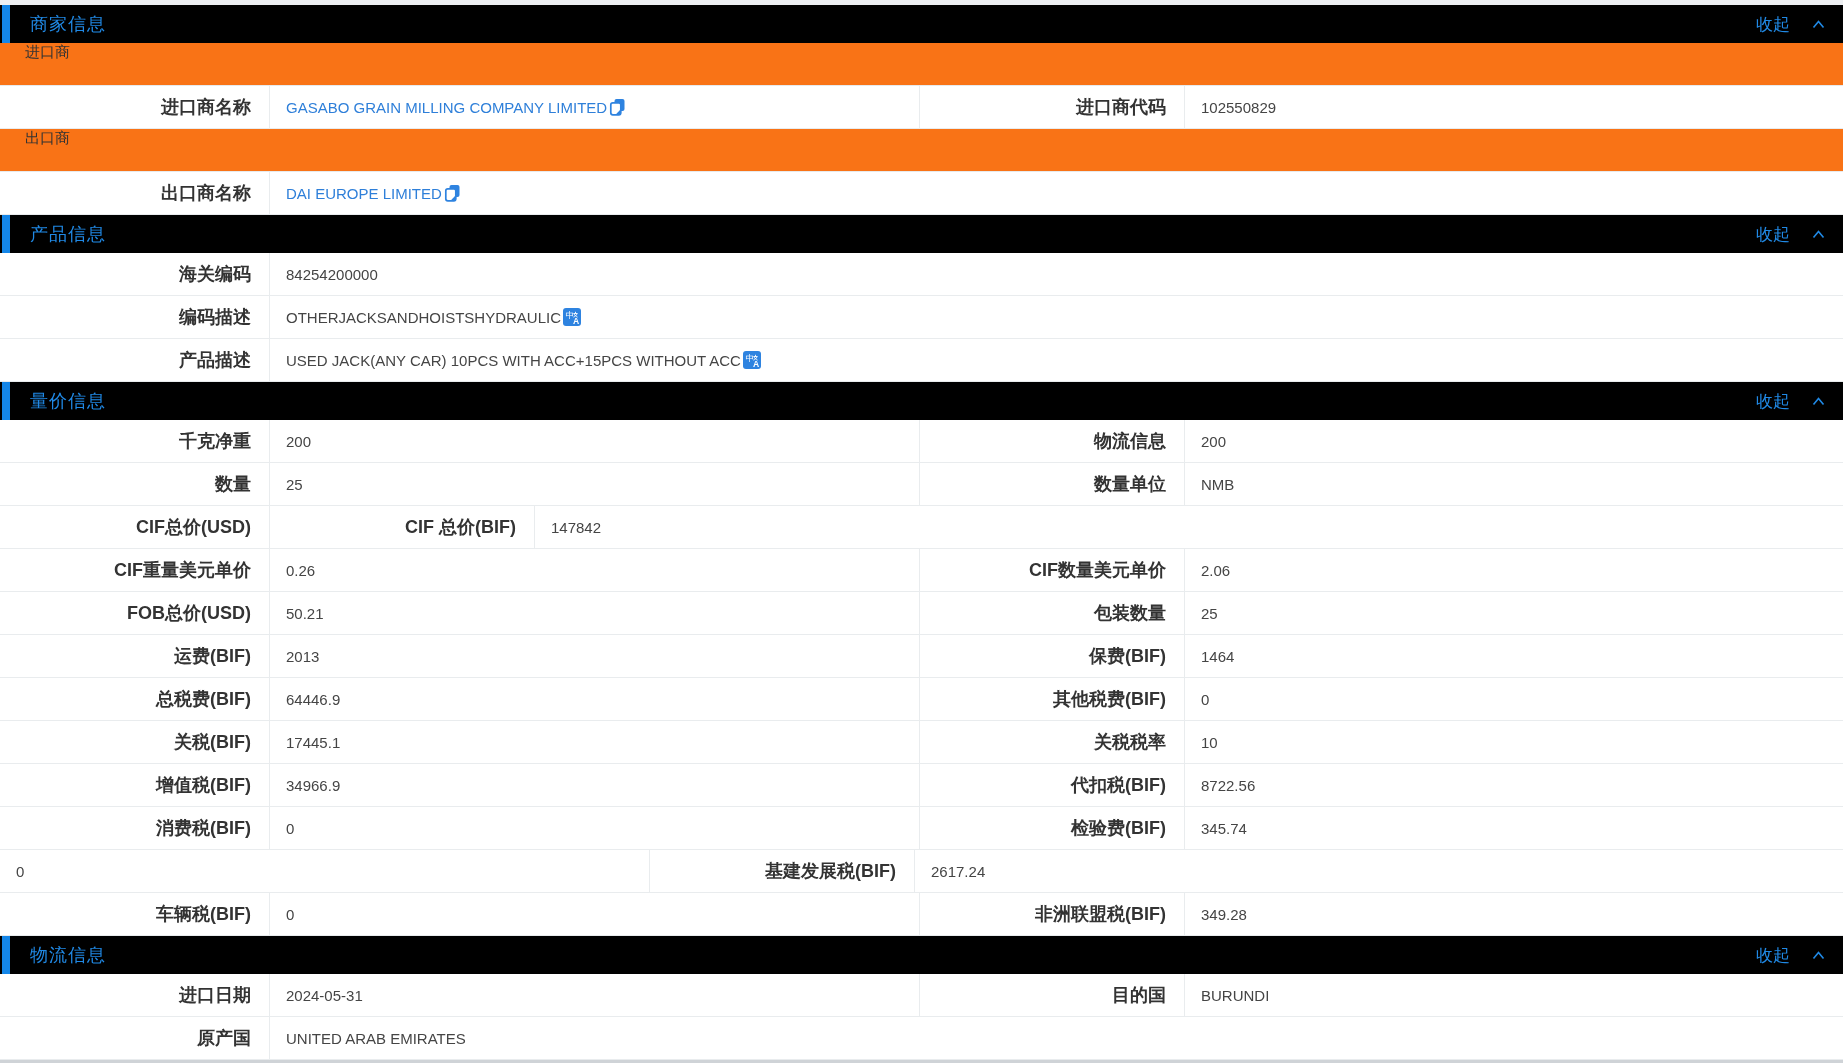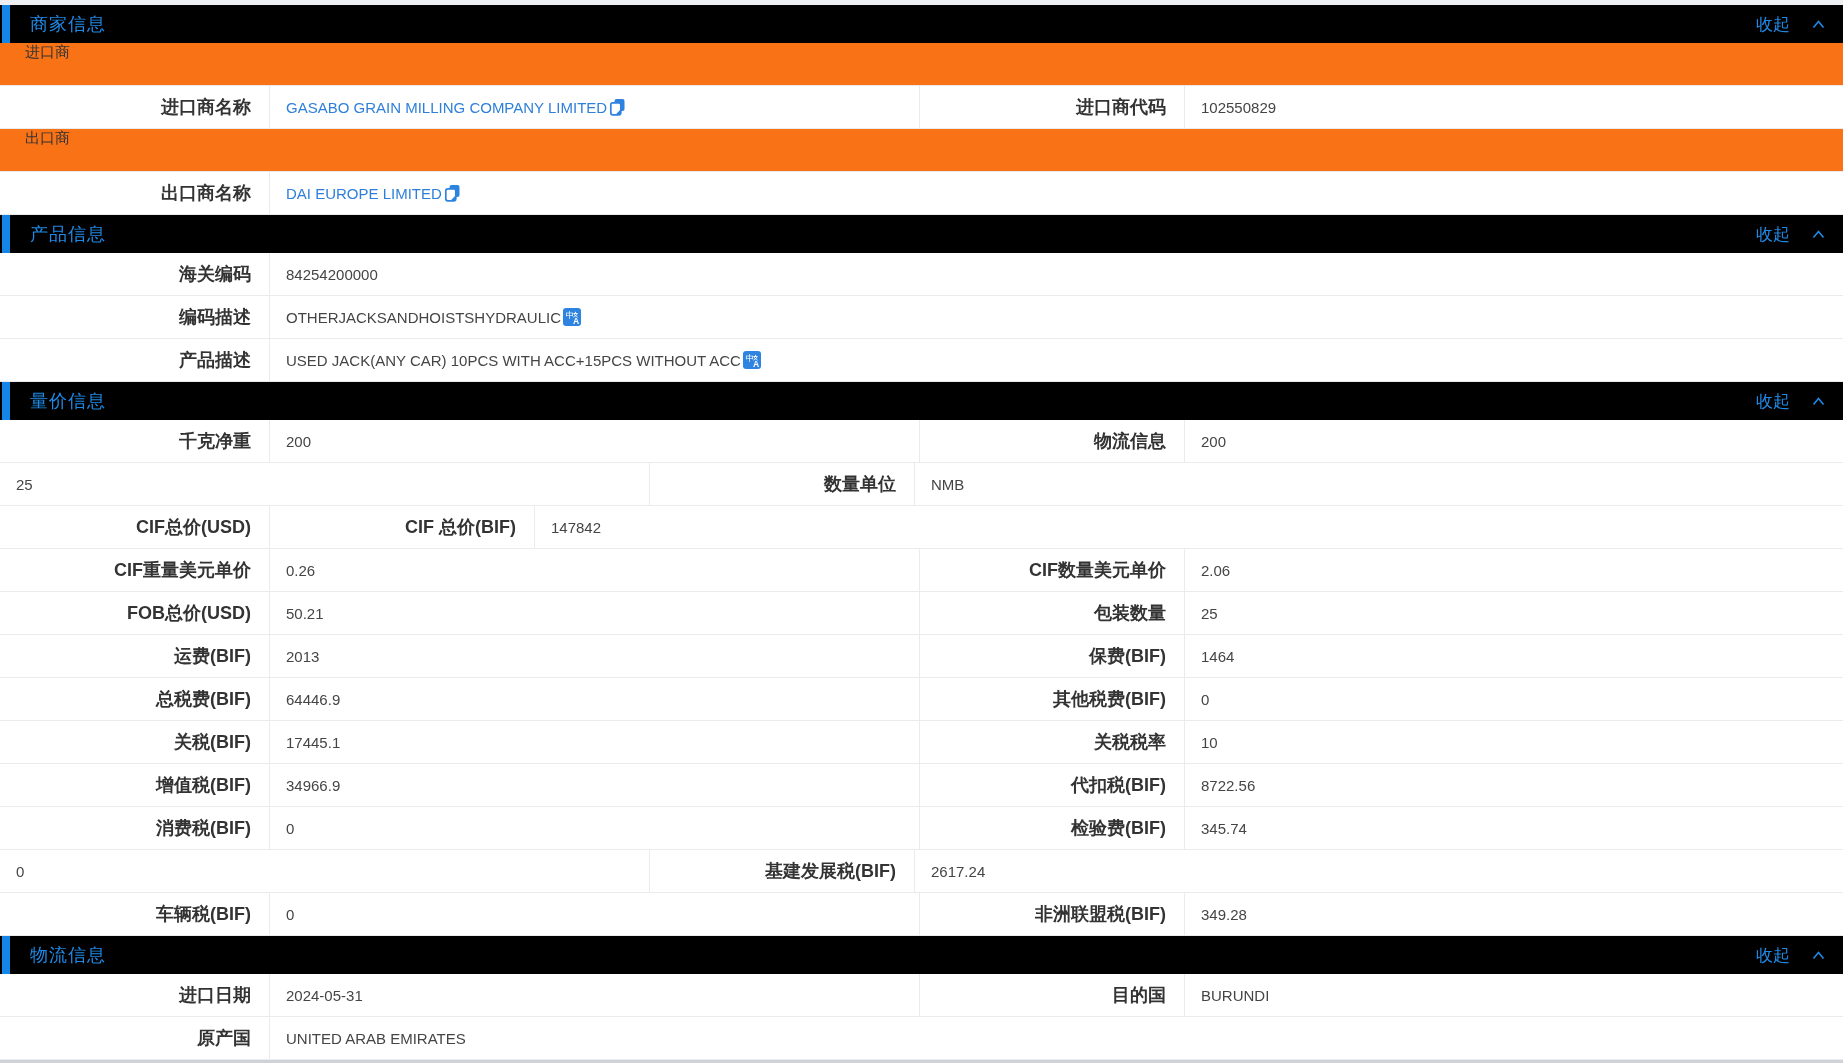--- a/index.html
+++ b/index.html
@@ -143,20 +143,21 @@
     </div>
   </div>
 
   <div class="row">
     <div class="cell-label">千克净重</div>
     <div class="cell-value left-col">200</div>
     <div class="cell-label right-col">物流信息</div>
     <div class="cell-value">200</div>
   </div>
   <div class="row">
+    <div class="cell-label">数量</div>
     <div class="cell-value left-col">25</div>
     <div class="cell-label right-col">数量单位</div>
     <div class="cell-value">NMB</div>
   </div>
   <div class="row">
     <div class="cell-label">CIF总价(USD)</div>
     <div class="cell-label right-col">CIF 总价(BIF)</div>
     <div class="cell-value">147842</div>
   </div>
   <div class="row">

